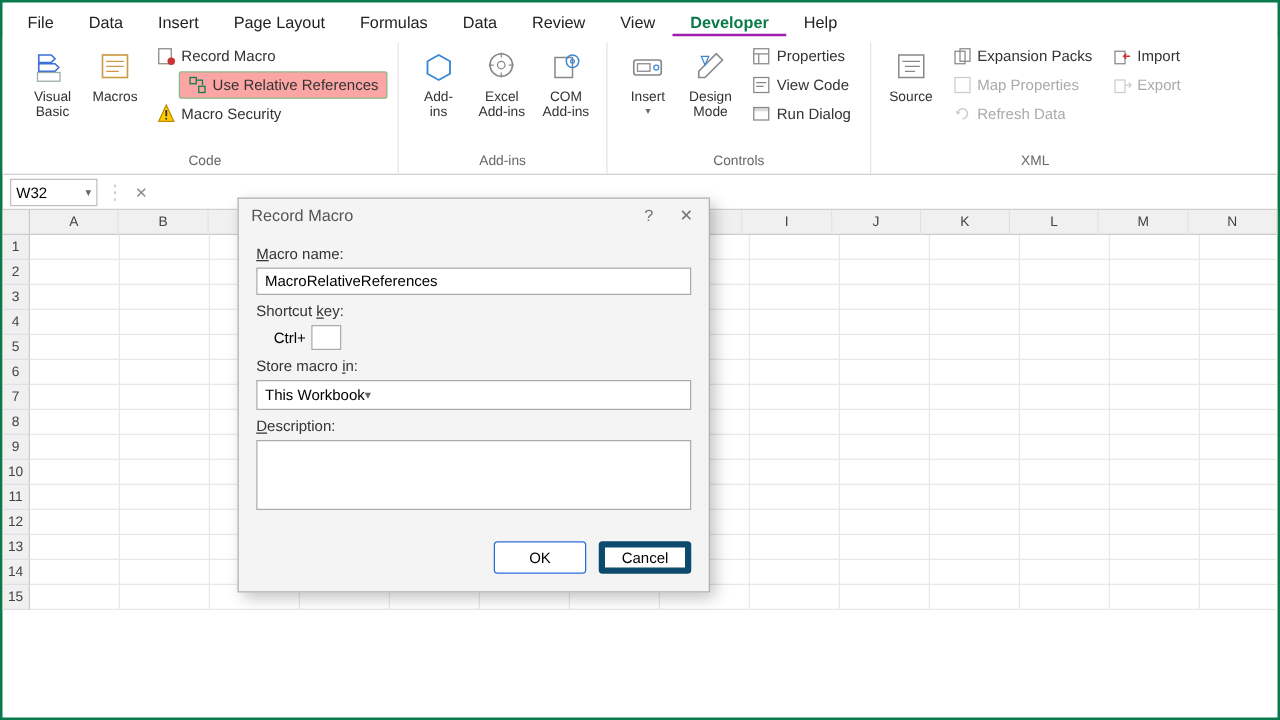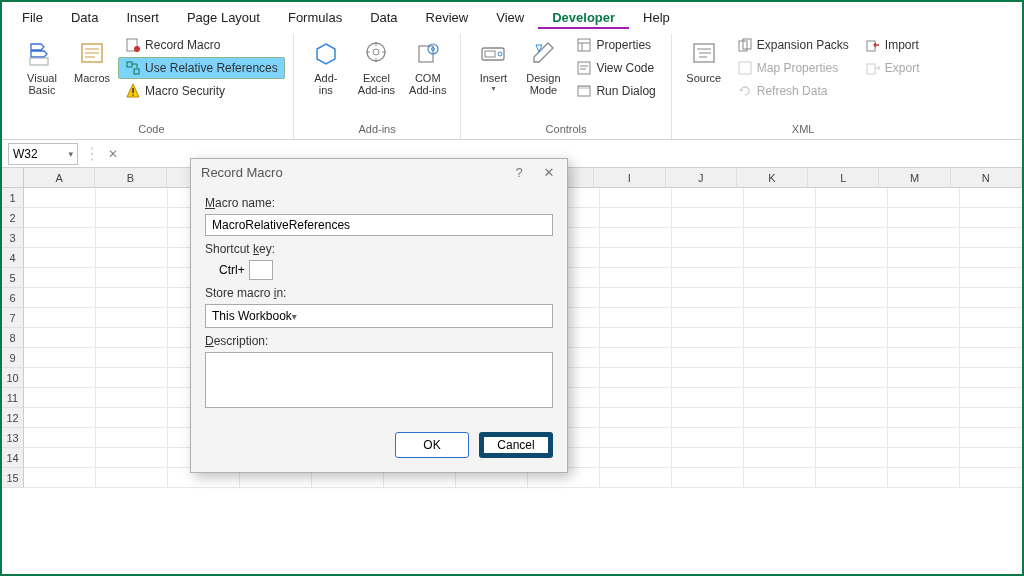--- a/index.html
+++ b/index.html
@@ -13,21 +13,21 @@
 
 .ribbon { height: 110px; background: #fff; border-bottom: 1px solid #d0d0d0; display: flex; padding: 4px 8px 0; }
 .rgroup { display: flex; flex-direction: column; align-items: center; padding: 0 8px; border-right: 1px solid #e3e3e3; }
 .rgroup:last-child { border-right: none; }
 .rgroup-body { display: flex; flex: 1; align-items: flex-start; gap: 2px; }
 .rgroup-label { font-size: 11px; color: #666; padding: 2px 0 4px; text-align: center; }
 .big-btn { display: flex; flex-direction: column; align-items: center; justify-content: flex-start; padding: 4px 6px; cursor: pointer; font-size: 11px; color: #333; text-align: center; min-width: 48px; gap: 2px; }
 .big-btn .ic { width: 32px; height: 32px; display: flex; align-items: center; justify-content: center; }
 .mid-col { display: flex; flex-direction: column; gap: 1px; }
 .mid-btn { display: flex; align-items: center; gap: 4px; padding: 2px 6px; cursor: pointer; font-size: 12px; color: #333; white-space: nowrap; border: 1px solid transparent; }
-.mid-btn.pressed { background: #7dd3fc; border: 1px solid #8ab88a; border-radius: 2px; }
+.mid-btn.pressed { background: #fca5a5; border: 1px solid #8ab88a; border-radius: 2px; margin-left: 25px; }
 .mid-btn.dis { color: #aaa; }
 .mid-btn .ic { width: 16px; height: 16px; display: flex; align-items: center; justify-content: center; }
 .chev { font-size: 8px; color: #666; margin-top: -2px; }
 
 
 .fbar { display: flex; align-items: center; gap: 6px; height: 28px; padding: 2px 6px; border-bottom: 1px solid #d0d0d0; }
 .namebox { width: 70px; height: 22px; border: 1px solid #c0c0c0; font-size: 12px; padding: 0 4px; display: flex; align-items: center; justify-content: space-between; }
 .namebox .dd { font-size: 9px; color: #666; }
 .fb-btns { display: flex; gap: 4px; align-items: center; color: #888; }
 .fb-btn { width: 18px; height: 18px; display: flex; align-items: center; justify-content: center; font-size: 12px; cursor: pointer; }

